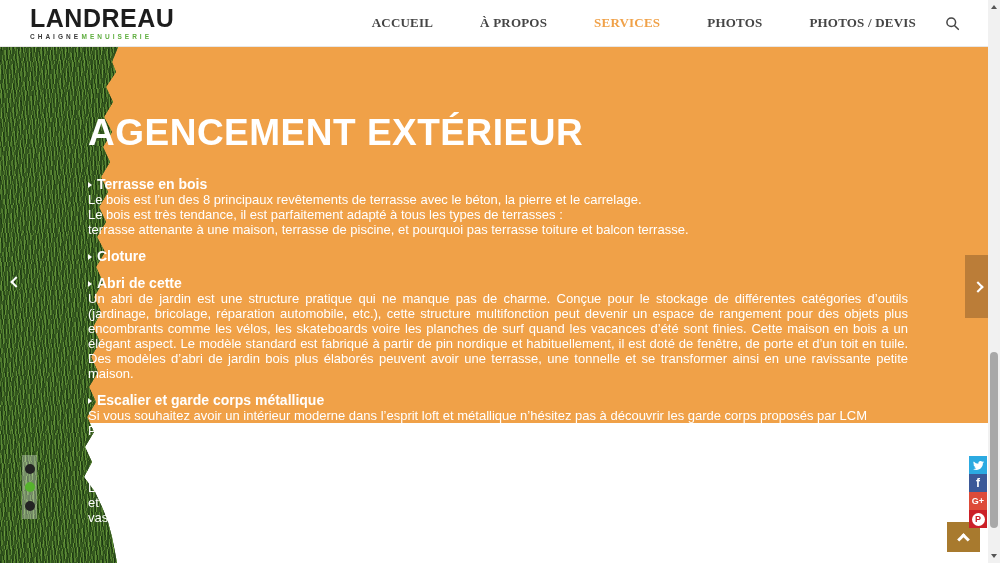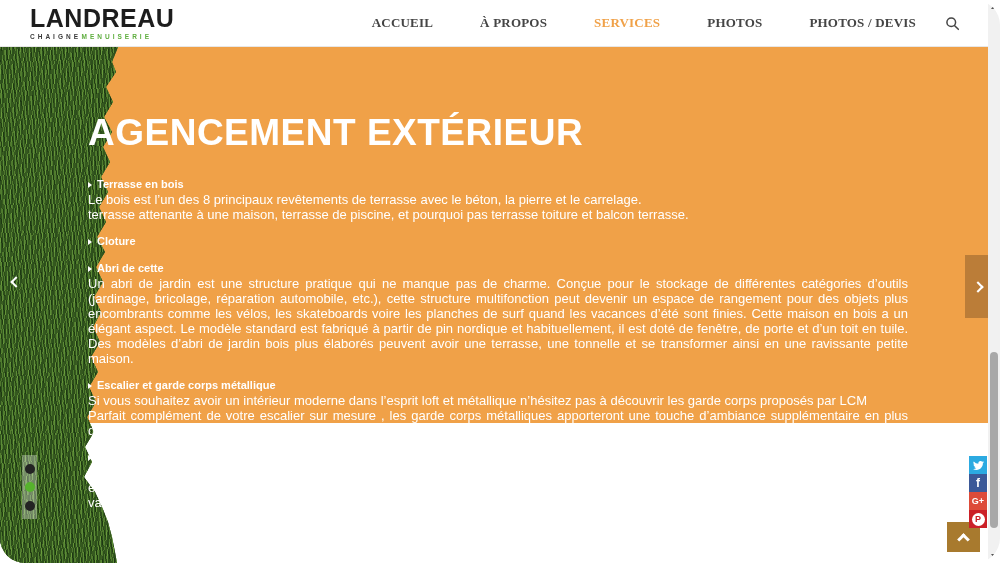--- a/index.html
+++ b/index.html
@@ -1,18 +1,18 @@
 <!DOCTYPE html>
 <html><head>
 <meta charset="utf-8">
 <style>
   * { box-sizing: border-box; }
   html,body { margin:0; padding:0; }
   body { font-family:"Liberation Sans", sans-serif; }
-  .page { position:relative; width:1000px; height:563px; overflow:hidden; background:#fff;border-radius:25px; }
+  .page { position:relative; width:1000px; height:563px; overflow:hidden; background:#fff; }
 
   
   .header { position:absolute; top:0; left:0; width:1000px; height:47px; background:#fff;
             border-bottom:1px solid #e7e7e7; display:flex; align-items:center; z-index:5; }
   .logo { margin-left:30px; width:122px; cursor:pointer; }
   .logo-title { font-size:25px; font-weight:700; letter-spacing:0.5px; color:#1d1d1d; line-height:1; }
   .logo-sub { display:flex; justify-content:space-between; font-size:6.5px; font-weight:700;
               letter-spacing:3px; margin-top:2px; white-space:nowrap; }
   .logo-sub .sub-left { color:#3a3a3a; }
   .logo-sub .sub-right { color:#5fae3f; }
@@ -37,21 +37,21 @@
       112px 85px, 103px 100px, 110px 115px, 101px 130px, 108px 145px, 99px 160px, 106px 175px,
       97px 190px, 105px 205px, 96px 220px, 103px 235px, 94px 250px, 101px 265px, 93px 280px,
       100px 295px, 91px 310px, 98px 325px, 89px 340px, 96px 355px, 87px 370px, 94px 385px,
       85px 400px, 92px 415px, 84px 430px, 95px 445px, 102px 460px, 108px 475px, 112px 490px,
       115px 505px, 117px 516px, 0 516px); }
 
   .text-col { position:relative; padding:64px 80px 0 88px; color:#fff; }
   .page-title { margin:0 0 22px; font-size:37px; font-weight:700; letter-spacing:0.5px;
                 line-height:44px; color:#fff; }
   .section { margin:12px 0 0; }
-  .sec-heading { font-size:11px; font-weight:700; line-height:15px; display:flex; align-items:center; }
+  .sec-heading { font-size:14px; font-weight:700; line-height:15px; display:flex; align-items:center; }
   .tri { display:inline-block; width:0; height:0; border-left:4px solid #fff;
          border-top:3px solid transparent; border-bottom:3px solid transparent; margin-right:5px; }
   .sec-text p { margin:0; font-size:13px; line-height:15px; }
   .justify { text-align:justify; }
 
   
   .prev-arrow { position:absolute; left:5px; top:267px; width:22px; height:30px;
                 display:flex; align-items:center; justify-content:center; cursor:pointer; z-index:4; }
   .next-arrow { position:absolute; left:965px; top:255px; width:25px; height:63px;
                 background:rgba(0,0,0,0.22); display:flex; align-items:center; justify-content:center;
@@ -130,20 +130,21 @@
     <div class="text-col">
       <h1 class="page-title">AGENCEMENT EXTÉRIEUR</h1>
 
       <div class="section">
         <div class="sec-heading">
           <span class="tri"></span>
           <span>Terrasse en bois</span>
         </div>
         <div class="sec-text">
           <p>Le bois est l’un des 8 principaux revêtements de terrasse avec le béton, la pierre et le carrelage.</p>
+          <p>Le bois est très tendance, il est parfaitement adapté à tous les types de terrasses :</p>
           <p>terrasse attenante à une maison, terrasse de piscine, et pourquoi pas terrasse toiture et balcon terrasse.</p>
         </div>
       </div>
 
       <div class="section">
         <div class="sec-heading">
           <span class="tri"></span>
           <span>Cloture</span>
         </div>
       </div>

